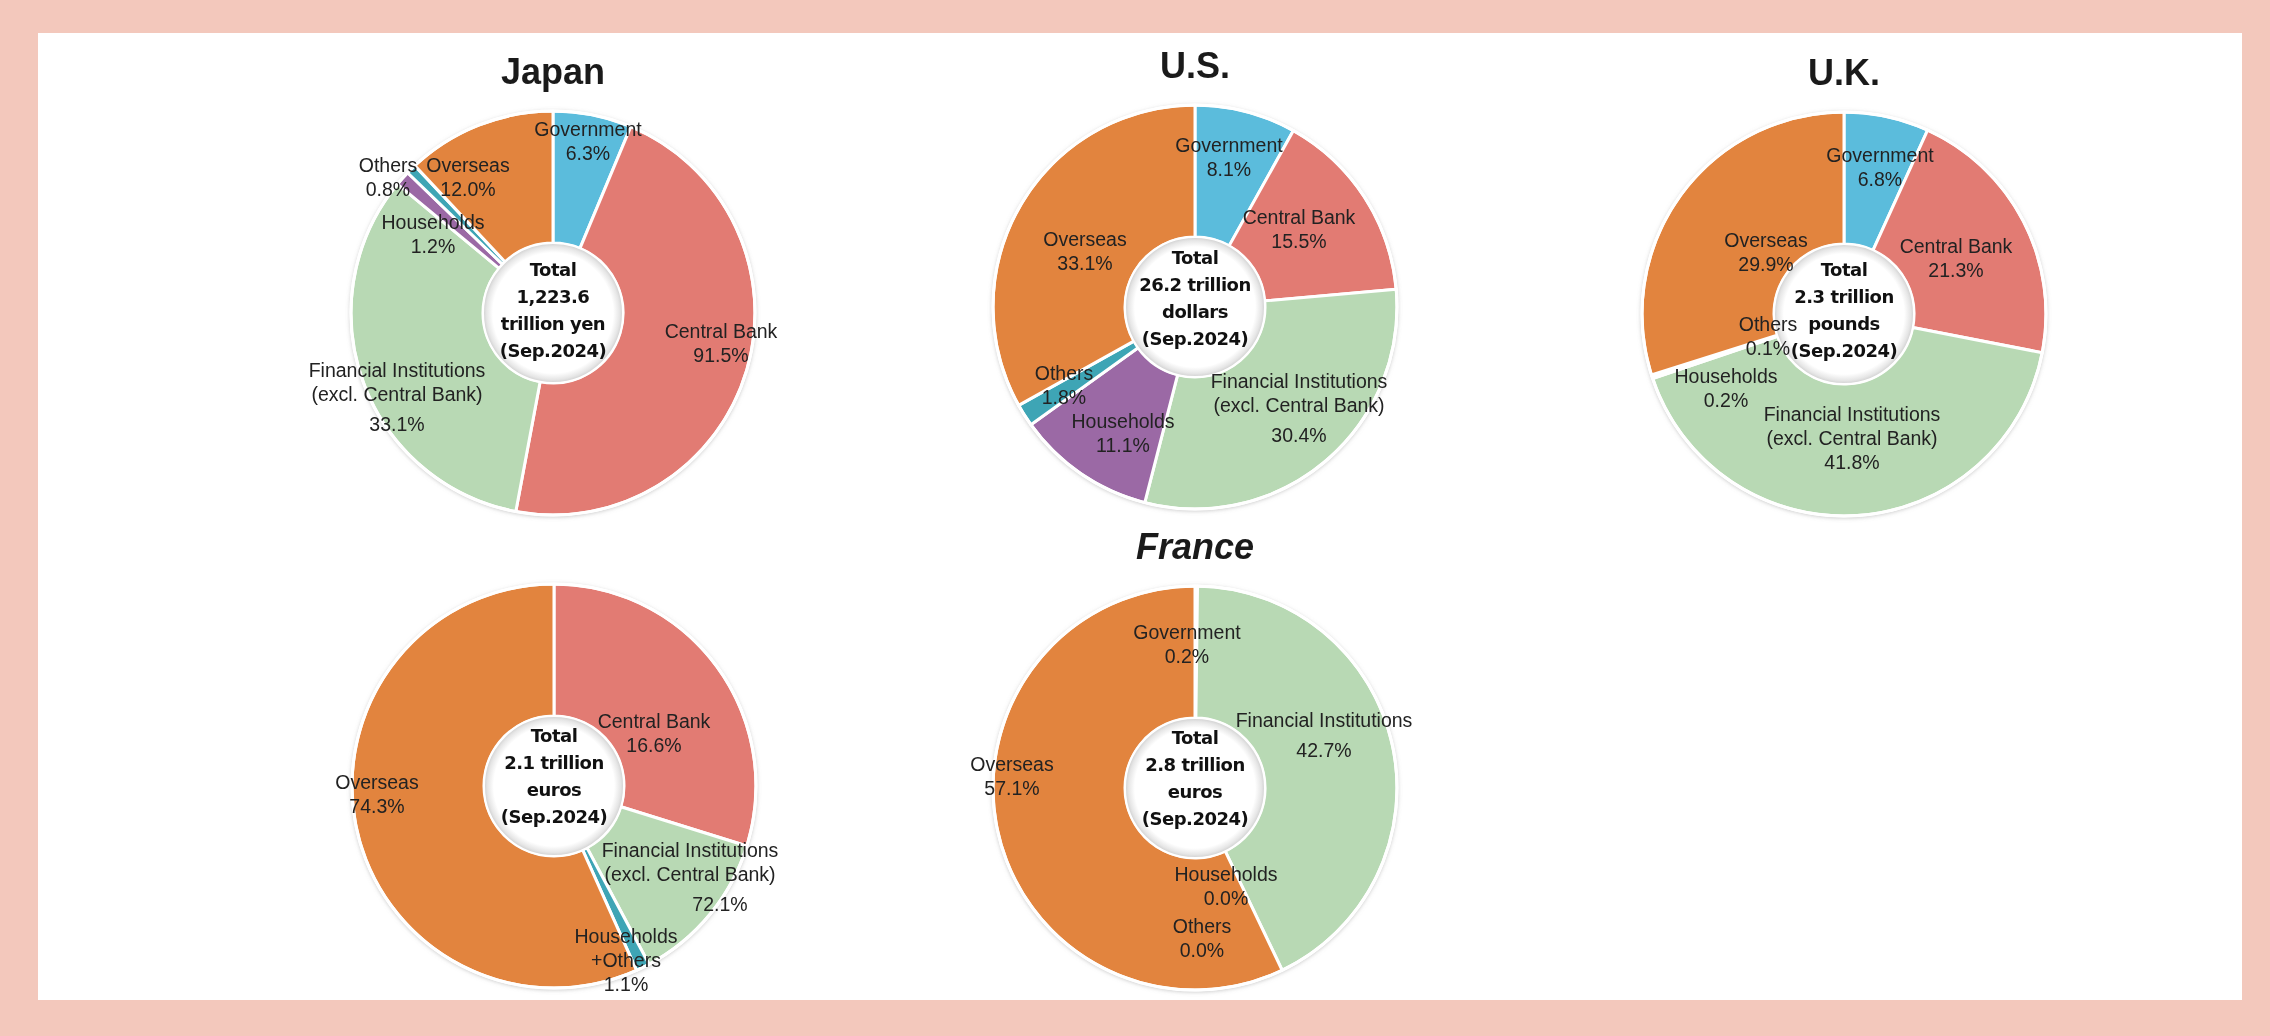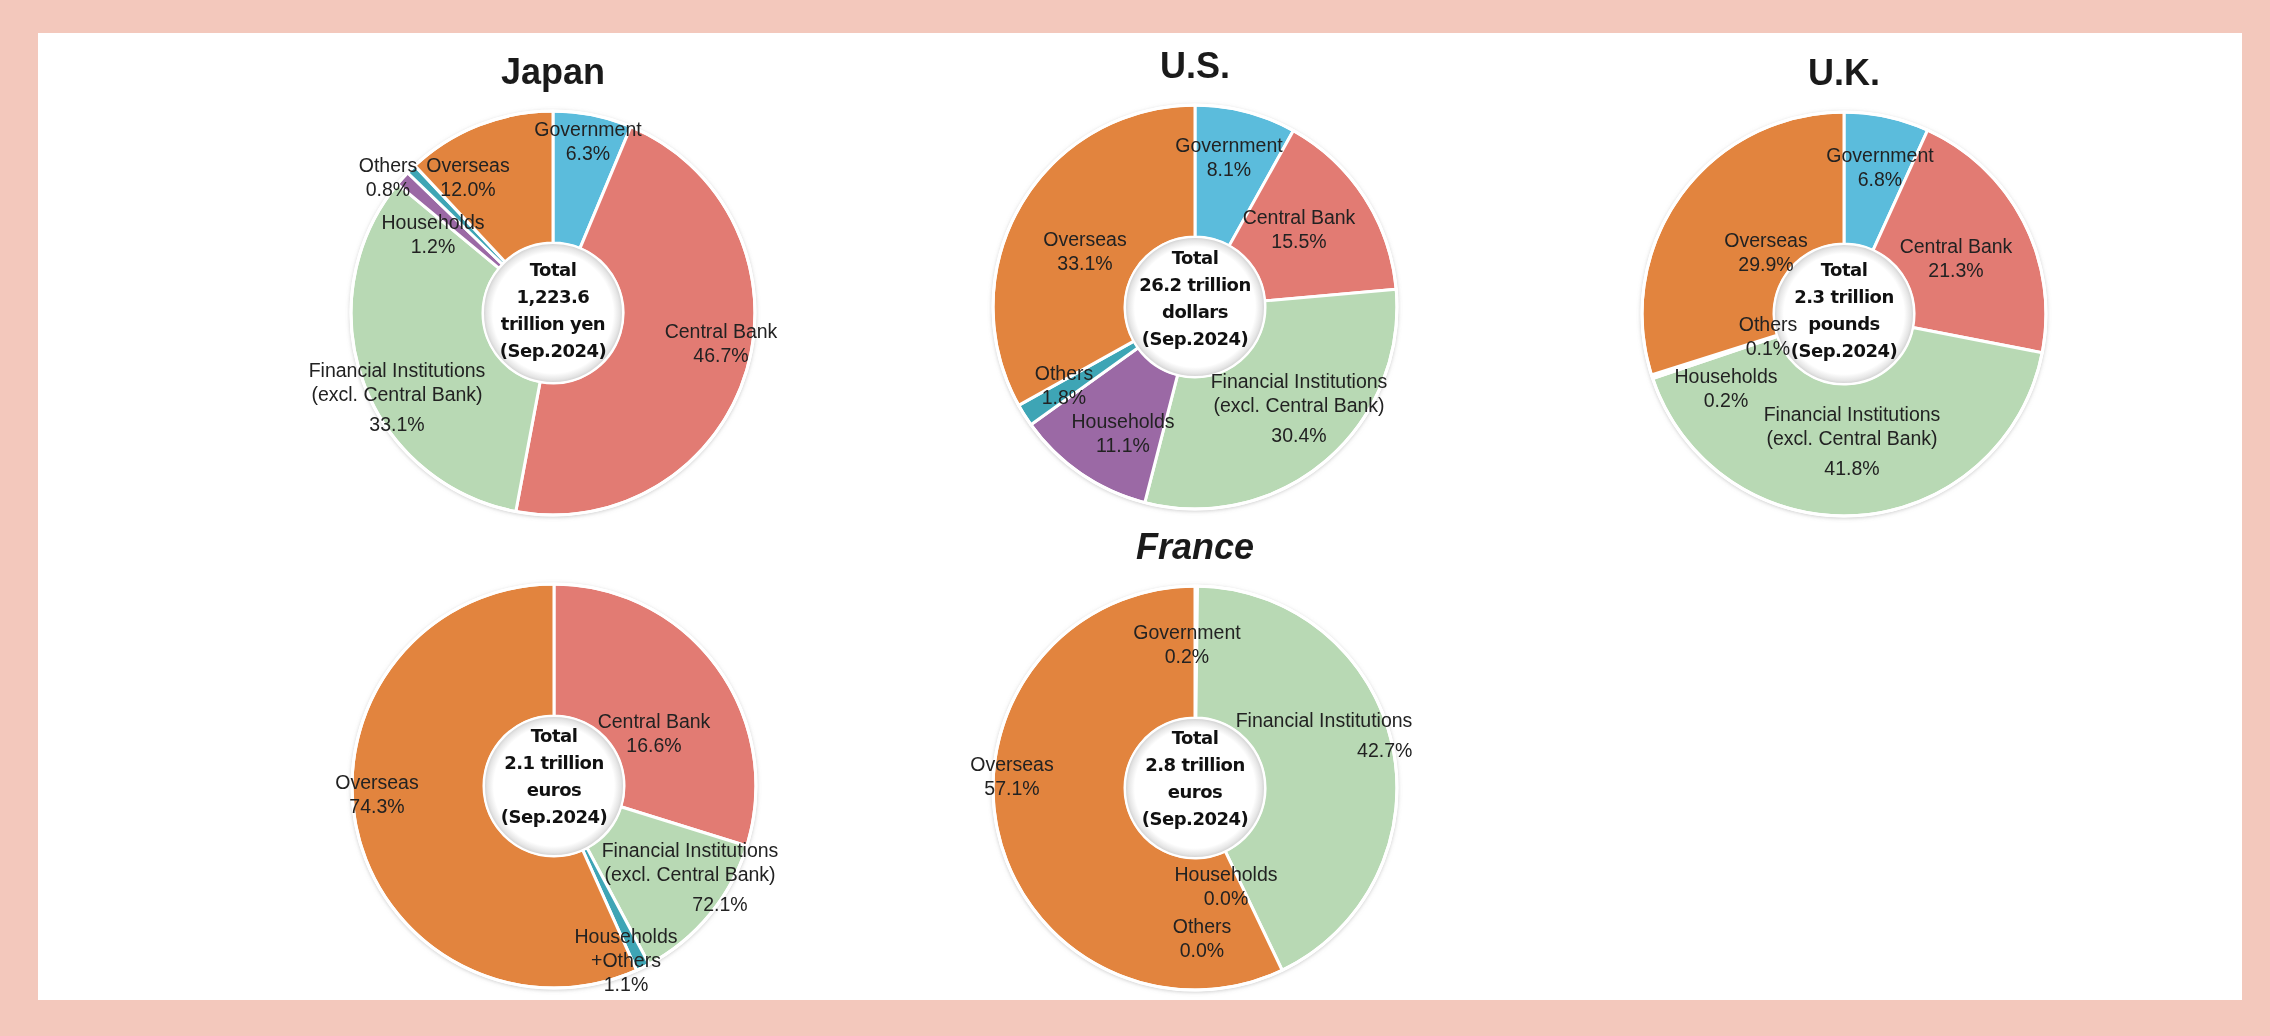--- a/index.html
+++ b/index.html
@@ -93,21 +93,21 @@
       <span>1,223.6</span>
       <span>trillion yen</span>
       <span>(Sep.2024)</span>
     </div>
     <div class="lbl" style="left:335px; top:74px;">
       <span>Government</span>
         <span>6.3%</span>
     </div>
     <div class="lbl" style="left:468px; top:276px;">
       <span>Central Bank</span>
-        <span>46.7%</span>
+        <span>91.5%</span>
     </div>
     <div class="lbl" style="left:144px; top:315px;">
       <span>Financial Institutions</span>
         <span>(excl. Central Bank)</span>
         <span style="margin-top:6px;">33.1%</span>
     </div>
     <div class="lbl" style="left:180px; top:167px;">
       <span>Households</span>
         <span>1.2%</span>
     </div>
@@ -210,21 +210,21 @@
       <span>Government</span>
         <span>6.8%</span>
     </div>
     <div class="lbl" style="left:412px; top:190px;">
       <span>Central Bank</span>
         <span>21.3%</span>
     </div>
     <div class="lbl" style="left:308px; top:358px;">
       <span>Financial Institutions</span>
         <span>(excl. Central Bank)</span>
-        <span style="margin-top:6px;">41.8%</span>
+        <span style="">41.8%</span>
     </div>
     <div class="lbl" style="left:182px; top:320px;">
       <span>Households</span>
         <span>0.2%</span>
     </div>
     <div class="lbl" style="left:224px; top:268px;">
       <span>Others</span>
         <span>0.1%</span>
     </div>
     <div class="lbl" style="left:222px; top:184px;">
@@ -304,21 +304,21 @@
       <span>2.8 trillion</span>
       <span>euros</span>
       <span>(Sep.2024)</span>
     </div>
     <div class="lbl" style="left:292px; top:102px;">
       <span>Government</span>
         <span>0.2%</span>
     </div>
     <div class="lbl" style="left:429px; top:190px;">
       <span>Financial Institutions</span>
-        <span style="margin-top:6px;text-align:right;">42.7%</span>
+        <span style="margin-top:6px;">42.7%</span>
     </div>
     <div class="lbl" style="left:331px; top:344px;">
       <span>Households</span>
         <span>0.0%</span>
     </div>
     <div class="lbl" style="left:307px; top:396px;">
       <span>Others</span>
         <span>0.0%</span>
     </div>
     <div class="lbl" style="left:117px; top:234px;">

